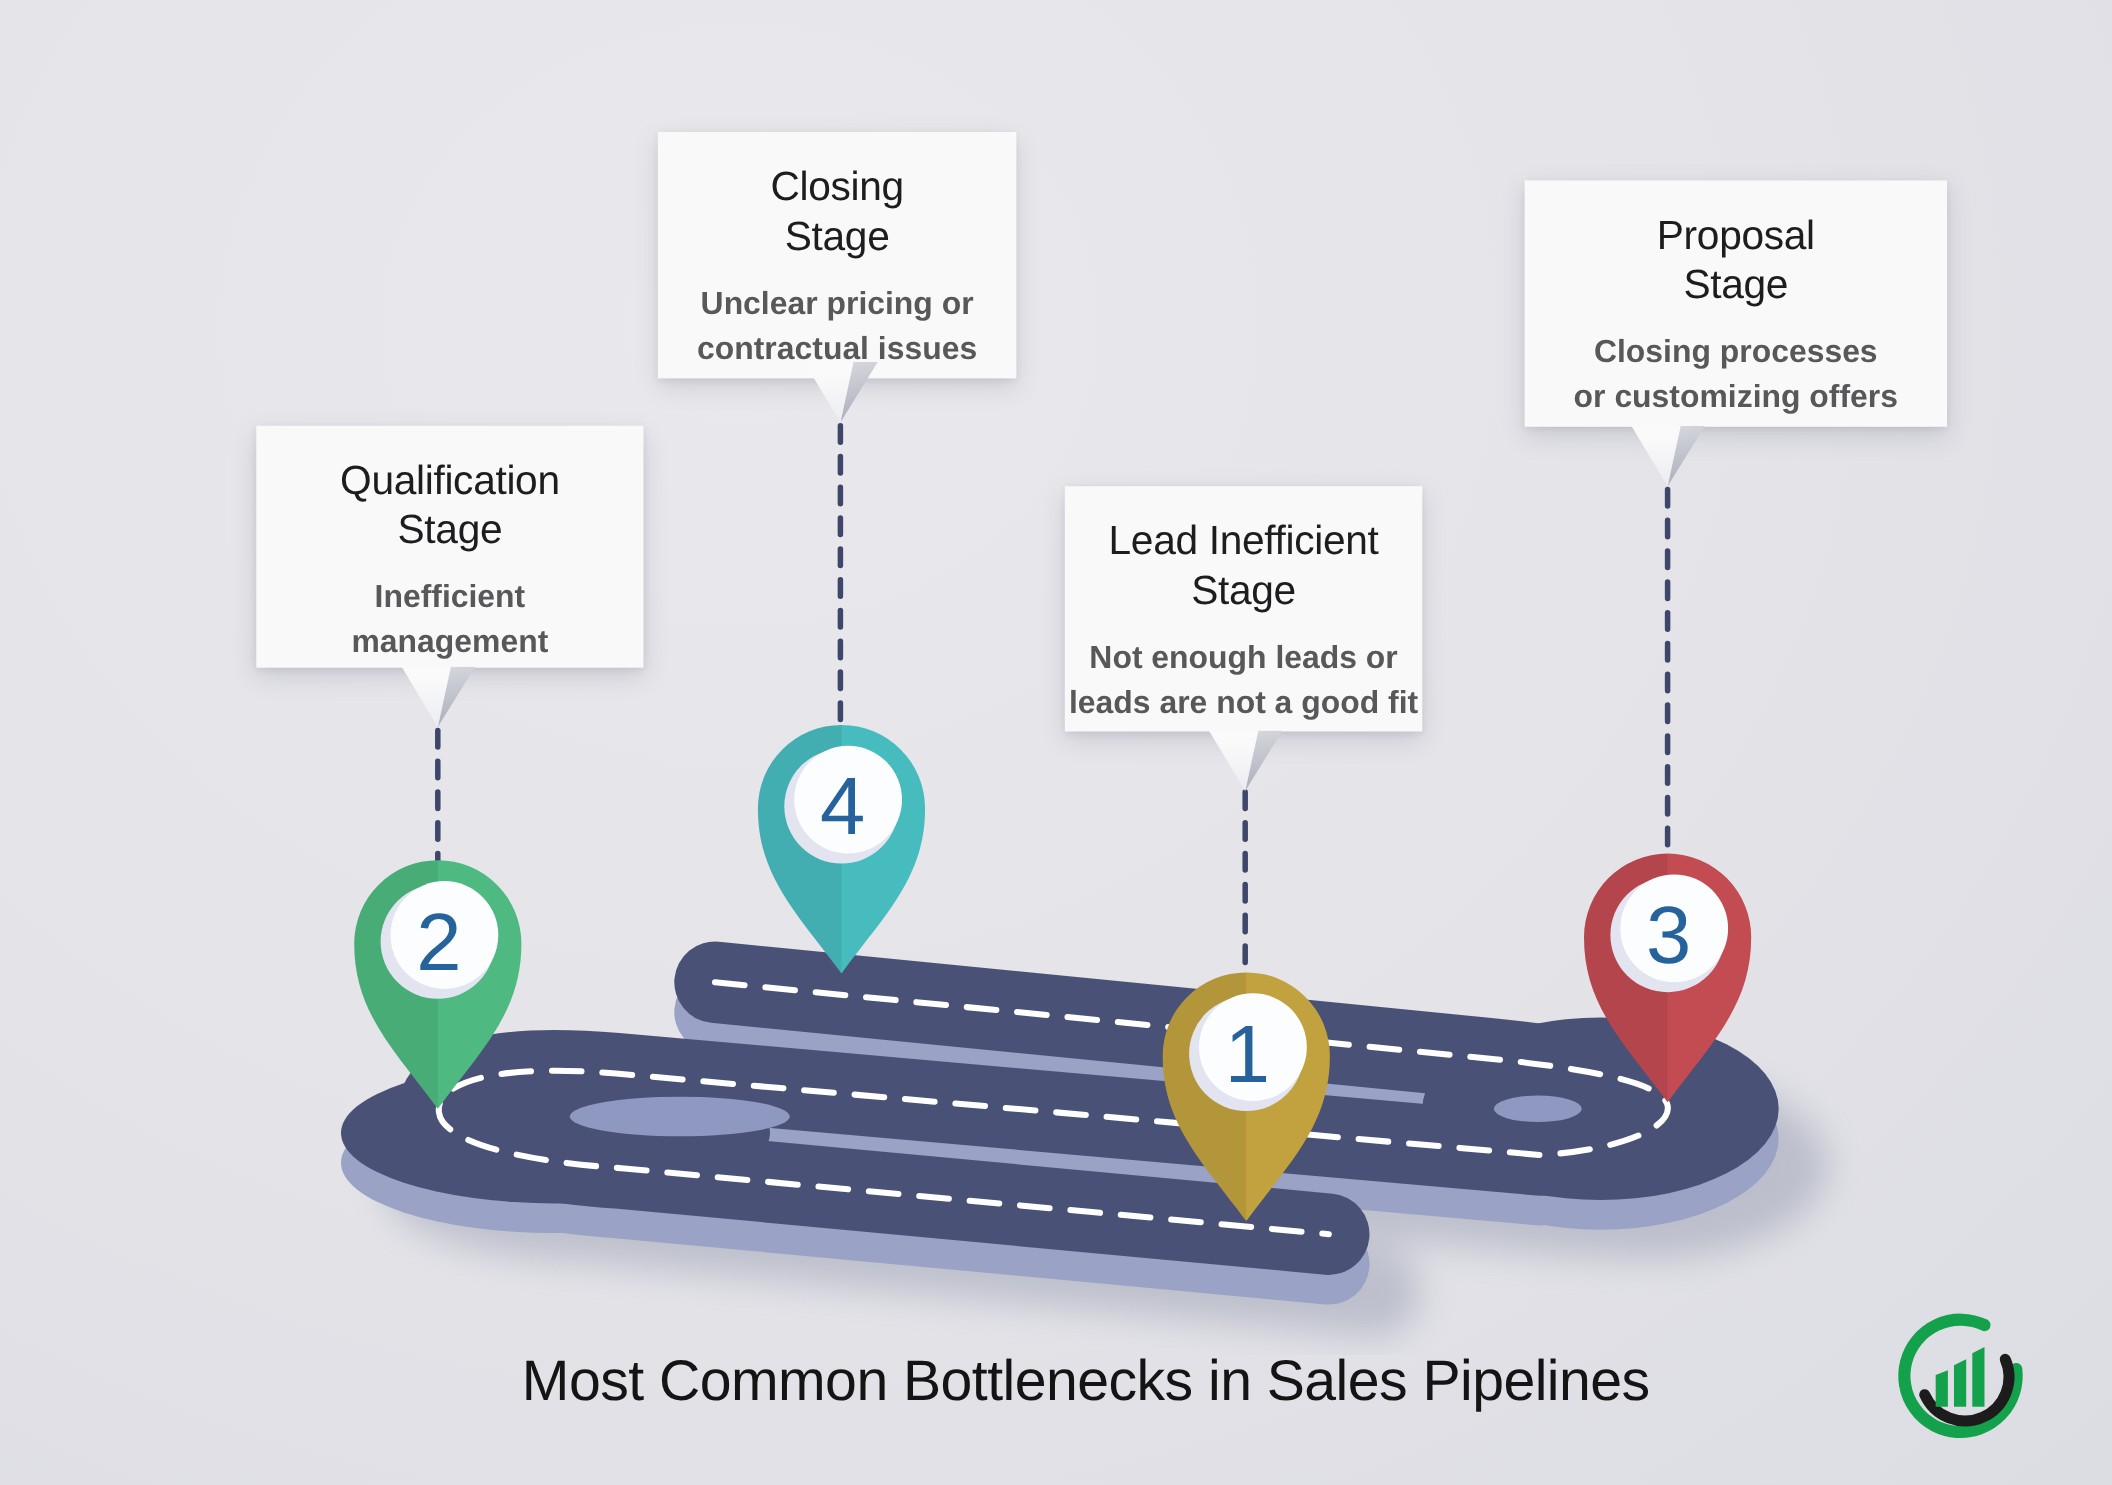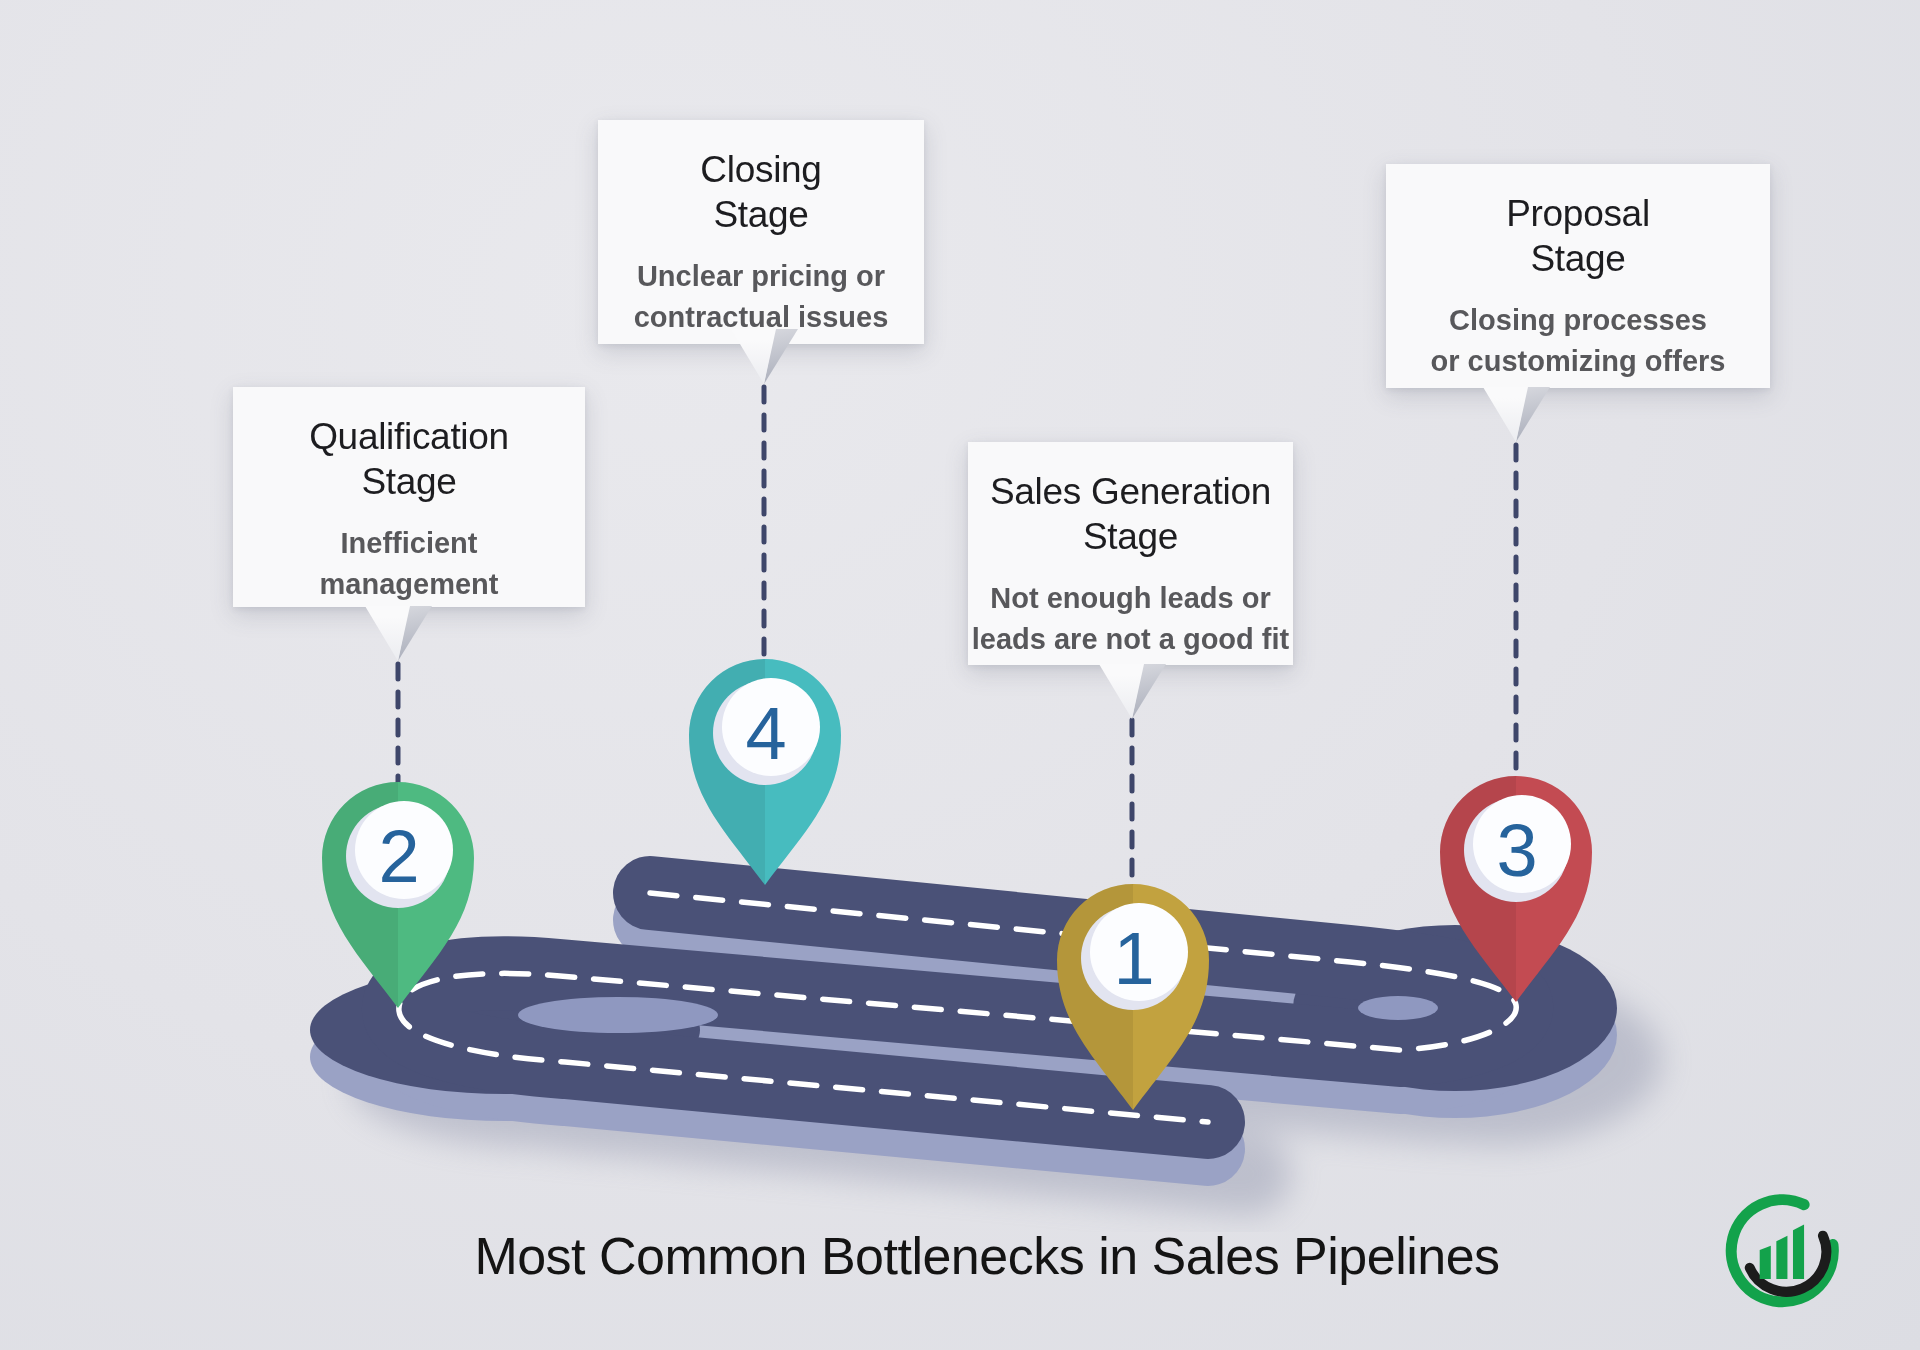--- a/index.html
+++ b/index.html
@@ -169,21 +169,21 @@
 Stage</div>
     <div class="callout-desc">Unclear pricing or
 contractual issues</div>
   </div>
   <div class="tail c">
     <div class="tail-fold"></div>
     <div class="tail-white"></div>
   </div>
 
   <div class="callout l">
-    <div class="callout-title">Sales Generation
+    <div class="callout-title">Lead Inefficient
 Stage</div>
     <div class="callout-desc">Not enough leads or
 leads are not a good fit</div>
   </div>
   <div class="tail l">
     <div class="tail-fold"></div>
     <div class="tail-white"></div>
   </div>
 
   <div class="callout p">

